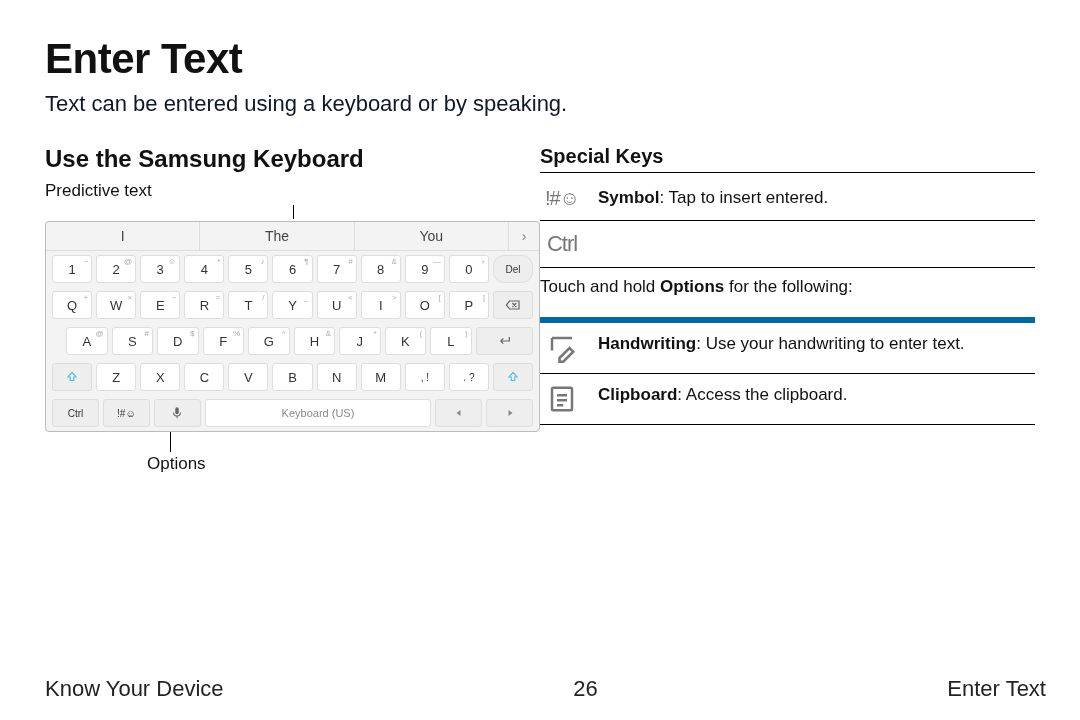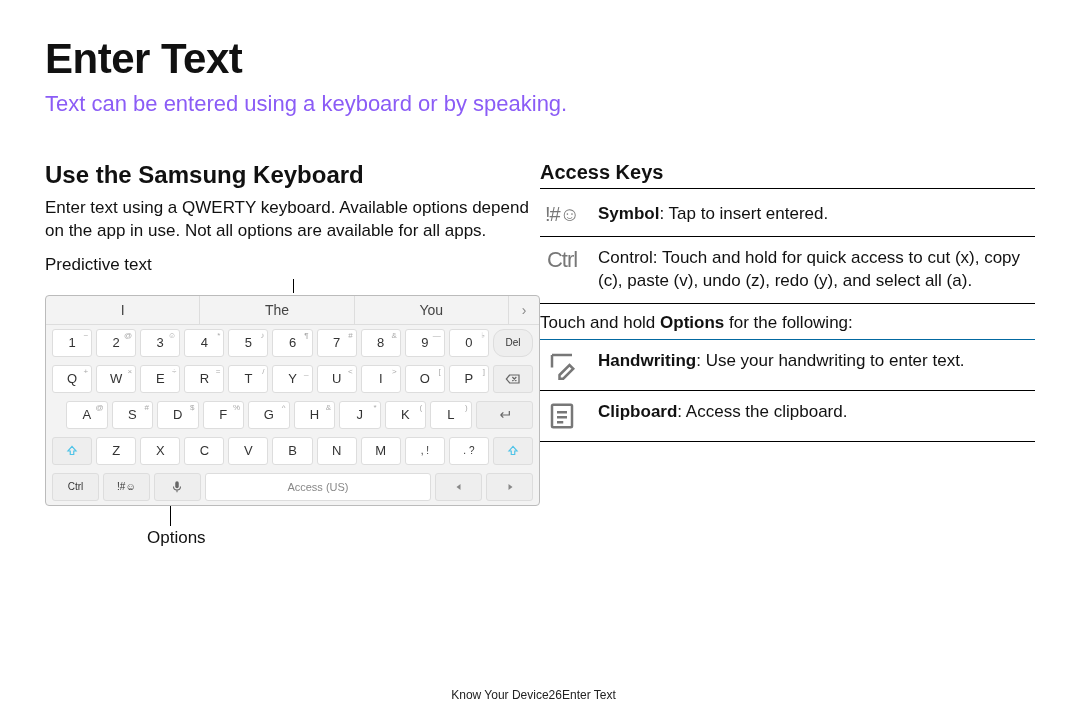--- a/index.html
+++ b/index.html
@@ -1,18 +1,18 @@
 <!DOCTYPE html>
 <html><head>
 <meta charset="utf-8">
 <style>
   * { margin:0; padding:0; box-sizing:border-box; }
   body { width:1080px; height:720px; font-family:Arial,Helvetica,sans-serif; color:#111; position:relative; background:#fff; padding:35px 45px 0 45px; }
   .page-title { font-size:42px; font-weight:800; letter-spacing:-0.5px; margin-bottom:8px; }
-  .page-subtitle { font-size:22px; color:#8b5cf6; margin-bottom:44px; }
+  .page-subtitle { font-size:22px; color:#0f172a; margin-bottom:28px; }
   .columns { display:flex; }
   .col { flex:1; min-width:0; }
   .section-h2 { font-size:24px; font-weight:700; margin-bottom:8px; }
   .section-h3 { font-size:20px; font-weight:700; margin-bottom:4px; border-bottom:1px solid #000; padding-bottom:4px; }
   .body-text { font-size:17px; line-height:1.35; margin-bottom:12px; }
   .kb-wrap { position:relative; }
   .callout-top { font-size:17px; position:relative; height:40px; }
   .callout-top .line { width:1px; height:14px; background:#000; position:absolute; left:50%; top:24px; }
   .keyboard { border:1px solid #bbb; border-radius:4px; background:#f3f3f3; width:100%; }
   .pred-row { display:flex; border-bottom:1px solid #ddd; }
@@ -34,33 +34,32 @@
   .callout-bot .line { position:absolute; width:1px; height:20px; background:#000; left:125px; top:0; }
   .callout-bot .lbl { position:absolute; left:102px; top:22px; font-size:17px; }
   .sk-list { }
   .sk-row { display:flex; align-items:flex-start; gap:14px; padding:10px 0; border-bottom:1px solid #000; }
   .sk-row:last-child {  }
   .sk-icon { width:44px; flex-shrink:0; display:flex; align-items:center; justify-content:center; color:#777; }
   .sk-icon svg { width:30px; height:30px; }
   .sk-icon.txt { font-size:20px; font-weight:400; letter-spacing:-1px; color:#777; }
   .sk-desc { font-size:17px; line-height:1.35; }
   .sk-desc .b { font-weight:700; }
-  .intro-row { border-bottom:1px solid #0369a1; padding:8px 0 4px 0; }
-  .footer { position:absolute; bottom:18px; left:45px; right:58px; display:flex; justify-content:center; font-size:12px; color:#222; }
+  .intro-row { border-bottom:6px solid #0369a1; padding:8px 0 18px 0; }
+  .footer { position:absolute; bottom:18px; left:45px; right:34px; display:flex; justify-content:space-between; font-size:22px; color:#222; }
 </style>
 </head>
 <body>
 
 <h1 class="page-title">Enter Text</h1>
 <p class="page-subtitle">Text can be entered using a keyboard or by speaking.</p>
 
 <div class="columns">
   <div class="col">
     <h2 class="section-h2">Use the Samsung Keyboard</h2>
-    <p class="body-text">Enter text using a QWERTY keyboard. Available options depend on the app in use. Not all options are available for all apps.</p>
 
     <div class="kb-wrap">
       <div class="callout-top">
         <span>Predictive text</span>
         <div class="line"></div>
       </div>
 
       <div class="keyboard">
         <div class="pred-row">
           <div class="item">I</div>
@@ -238,21 +237,21 @@
         </div>
         <div class="krow">
           <div class="key ctrl">Ctrl</div>
           <div class="key sym">!#☺</div>
           <div class="key" style="background:#eee;">
             <svg viewBox="0 0 24 24" width="14" height="14">
                 <path fill="#666" d="M12 2a3 3 0 0 1 3 3v6a3 3 0 1 1-6 0V5a3 3 0 0 1 3-3z"></path>
                 <path fill="none" stroke="#666" stroke-width="1.8" d="M6 11a6 6 0 0 0 12 0M12 17v4"></path>
               </svg>
           </div>
-          <div class="key space">Access (US)</div>
+          <div class="key space">Keyboard (US)</div>
           <div class="key arrow">
             <svg viewBox="0 0 24 24" width="12" height="12">
                 <path fill="#888" d="M15 6v12l-8-6z"></path>
               </svg>
           </div>
           <div class="key arrow">
             <svg viewBox="0 0 24 24" width="12" height="12">
                 <path fill="#888" d="M9 6v12l8-6z"></path>
               </svg>
           </div>
@@ -260,29 +259,28 @@
       </div>
 
       <div class="callout-bot">
         <div class="line"></div>
         <span class="lbl">Options</span>
       </div>
     </div>
   </div>
 
   <div class="col">
-    <h3 class="section-h3">Access Keys</h3>
+    <h3 class="section-h3">Special Keys</h3>
     <div class="sk-list">
       <div class="sk-row">
         <div class="sk-icon txt">!#☺</div>
         <div class="sk-desc"><span class="b">Symbol</span><span>: Tap to insert entered.</span></div>
       </div>
       <div class="sk-row">
         <div class="sk-icon txt" style="font-size:22px;">Ctrl</div>
-        <div class="sk-desc">Control: Touch and hold for quick access to cut (x), copy (c), paste (v), undo (z), redo (y), and select all (a).</div>
       </div>
       <div class="intro-row">
         <div class="sk-desc"><span>Touch and hold </span><span class="b">Options</span><span> for the following:</span></div>
       </div>
       <div class="sk-row">
         <div class="sk-icon">
           <svg viewBox="0 0 24 24">
               <path fill="none" stroke="#777" stroke-width="2" d="M4 4h16M4 4v10M10 20l8-8 3 3-8 8H10v-3z"></path>
             </svg>
         </div>

